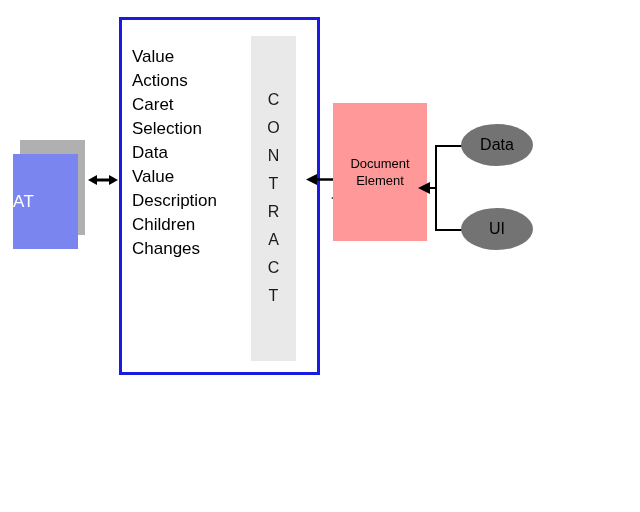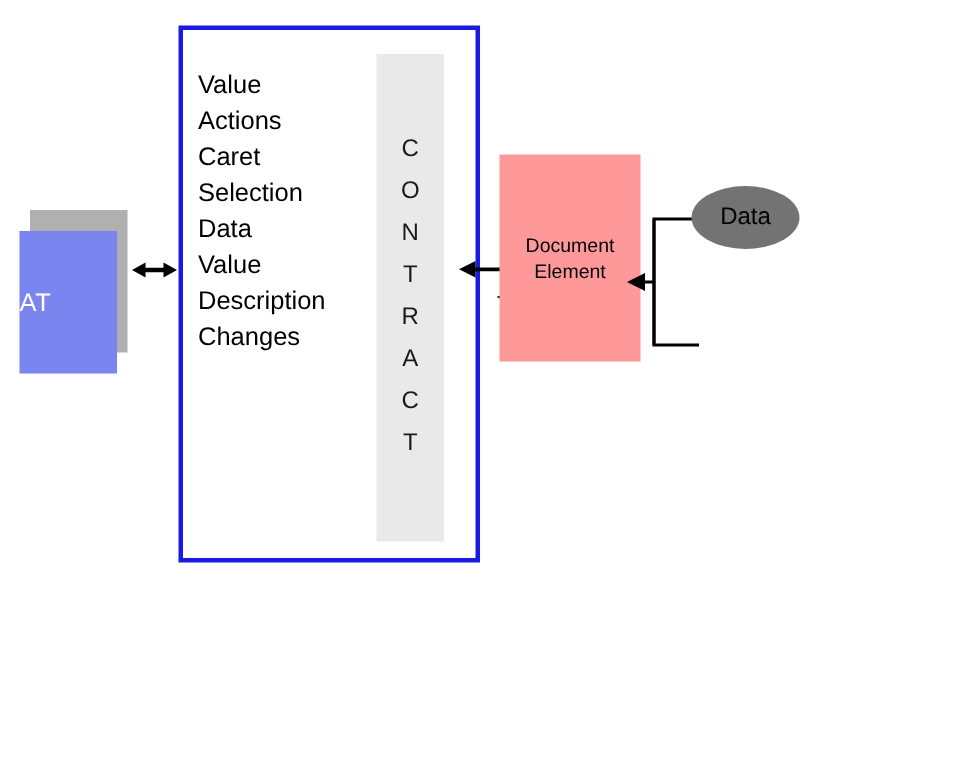--- a/index.html
+++ b/index.html
@@ -203,20 +203,21 @@
     </div>
 
     <div id="attribute-list">
       <div class="attr-item">Value</div>
       <div class="attr-item">Actions</div>
       <div class="attr-item">Caret</div>
       <div class="attr-item">Selection</div>
       <div class="attr-item">Data</div>
       <div class="attr-item">Value</div>
       <div class="attr-item">Description</div>
+      <div class="attr-item">Children</div>
       <div class="attr-item">Changes</div>
     </div>
 
     <svg id="text-inner-arrow" viewBox="0 0 42 12" xmlns="http://www.w3.org/2000/svg">
       <line x1="10" y1="6" x2="42" y2="6" stroke="#000000" stroke-width="2"></line>
       <polygon points="0,6 12,1 12,11" fill="#000000"></polygon>
     </svg>
   </div>
 
   <svg id="doc-contract-arrow" viewBox="0 0 34 13" xmlns="http://www.w3.org/2000/svg">
@@ -234,14 +235,17 @@
   <svg id="source-bracket" viewBox="0 0 58 100" xmlns="http://www.w3.org/2000/svg">
     <polyline points="48,8 18,8 18,92 48,92" fill="none" stroke="#000000" stroke-width="2"></polyline>
     <line x1="18" y1="50" x2="10" y2="50" stroke="#000000" stroke-width="2"></line>
     <polygon points="0,50 12,44 12,56" fill="#000000"></polygon>
     <line x1="18" y1="8" x2="18" y2="92" stroke="#000000" stroke-width="2"></line>
   </svg>
 
   <div class="source-ellipse" id="ellipse-data">
     <span>Data</span>
   </div>
+  <div class="source-ellipse" id="ellipse-ui">
+    <span>UI</span>
+  </div>
 
 </div>
 
 </body></html>

